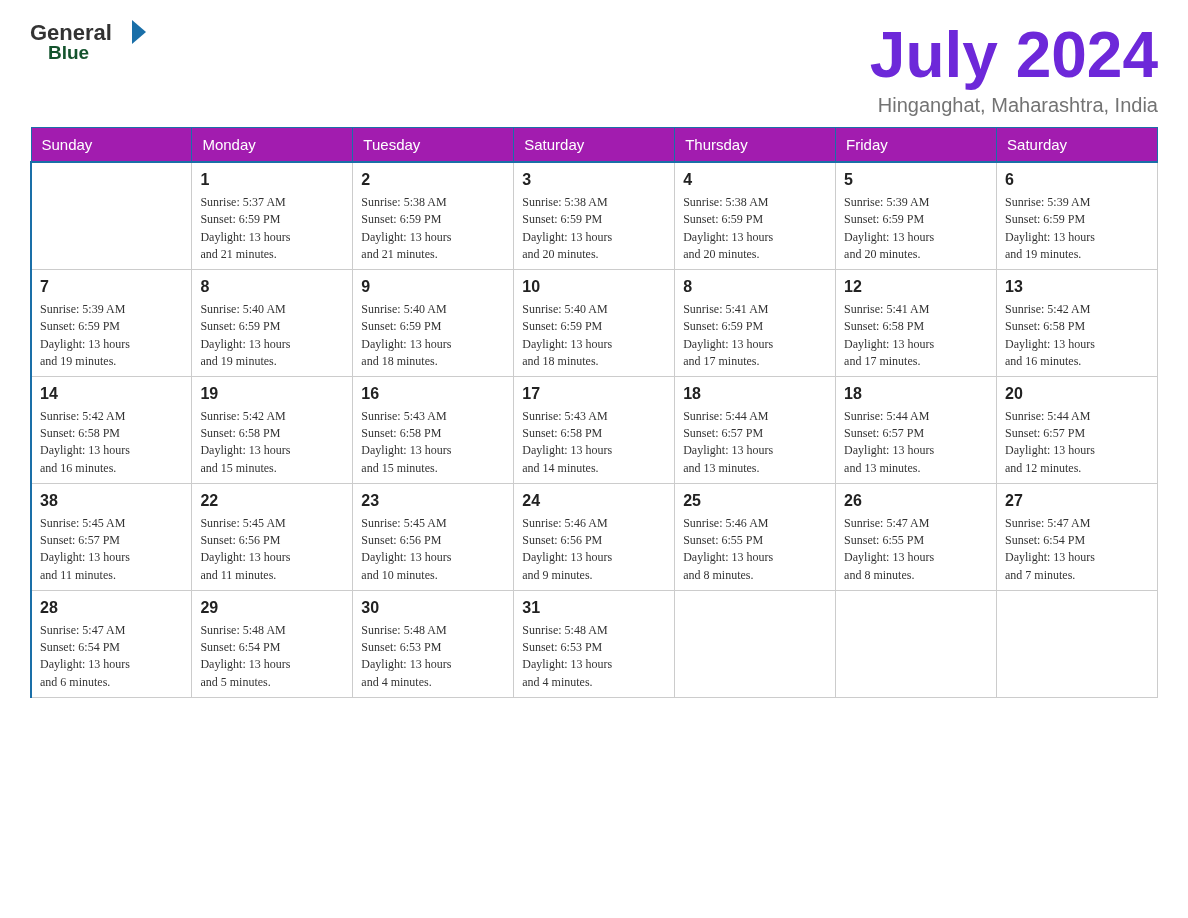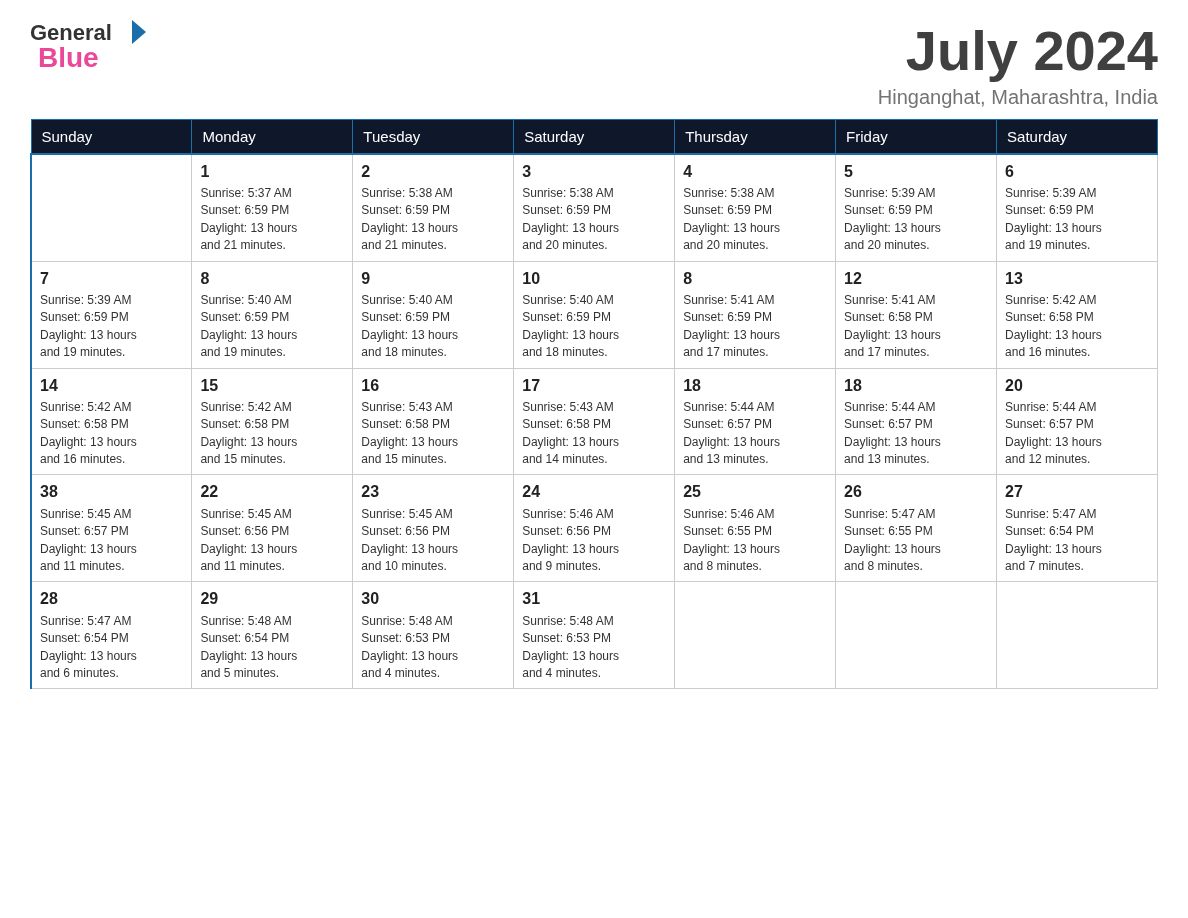--- a/index.html
+++ b/index.html
@@ -35,47 +35,47 @@
     .logo-arrow {
       width: 0;
       height: 0;
       border-left: 14px solid #1a6fa8;
       border-top: 12px solid transparent;
       border-bottom: 12px solid transparent;
       margin-left: 4px;
       margin-top: -2px;
     }
     .logo-blue {
-      color: #ec4899;
-      font-size: 28px;
+      color: #14532d;
+      font-size: 19px;
       font-weight: bold;
       margin-top: -4px;
-      margin-left: 8px;
+      margin-left: 18px;
     }
     .title-block {
       text-align: right;
     }
     .month-year {
-      font-size: 56px;
+      font-size: 64px;
       font-weight: bold;
-      color: #404040;
+      color: #6d28d9;
       line-height: 1.1;
     }
     .location {
       font-size: 20px;
       color: #737373;
       margin-top: 4px;
     }
     .calendar {
       width: 100%;
       border-collapse: collapse;
       margin-top: 10px;
     }
     .calendar th {
-      background-color: #0f172a;
+      background-color: #a21caf;
       color: #fff;
       padding: 8px 10px;
       font-size: 15px;
       font-weight: normal;
       text-align: left;
       border: 1px solid #1a6fa8;
     }
     .calendar td {
       border: 1px solid #ccc;
       vertical-align: top;
@@ -90,20 +90,21 @@
       font-size: 16px;
       font-weight: bold;
       color: #222;
       display: block;
       margin-bottom: 2px;
     }
     .cell-info {
       font-size: 12px;
       color: #333;
       line-height: 1.45;
+      font-family: Liberation Serif, serif;
     }
     .calendar tr td:first-child {
       border-left: 2px solid #1a6fa8;
     }
     .calendar tbody tr:first-child td {
       border-top: 2px solid #1a6fa8;
     }
     .calendar tbody tr td {
       border-top: 1.5px solid #1a6fa8;
     }
@@ -239,21 +240,21 @@
       </tr>
       <tr>
         <td>
           <span class="day-num">14</span>
           <div class="cell-info" style="white-space: pre-line;">Sunrise: 5:42 AM
 Sunset: 6:58 PM
 Daylight: 13 hours
 and 16 minutes.</div>
         </td>
         <td>
-          <span class="day-num">15</span>
+          <span class="day-num">19</span>
           <div class="cell-info" style="white-space: pre-line;">Sunrise: 5:42 AM
 Sunset: 6:58 PM
 Daylight: 13 hours
 and 15 minutes.</div>
         </td>
         <td>
           <span class="day-num">16</span>
           <div class="cell-info" style="white-space: pre-line;">Sunrise: 5:43 AM
 Sunset: 6:58 PM
 Daylight: 13 hours

